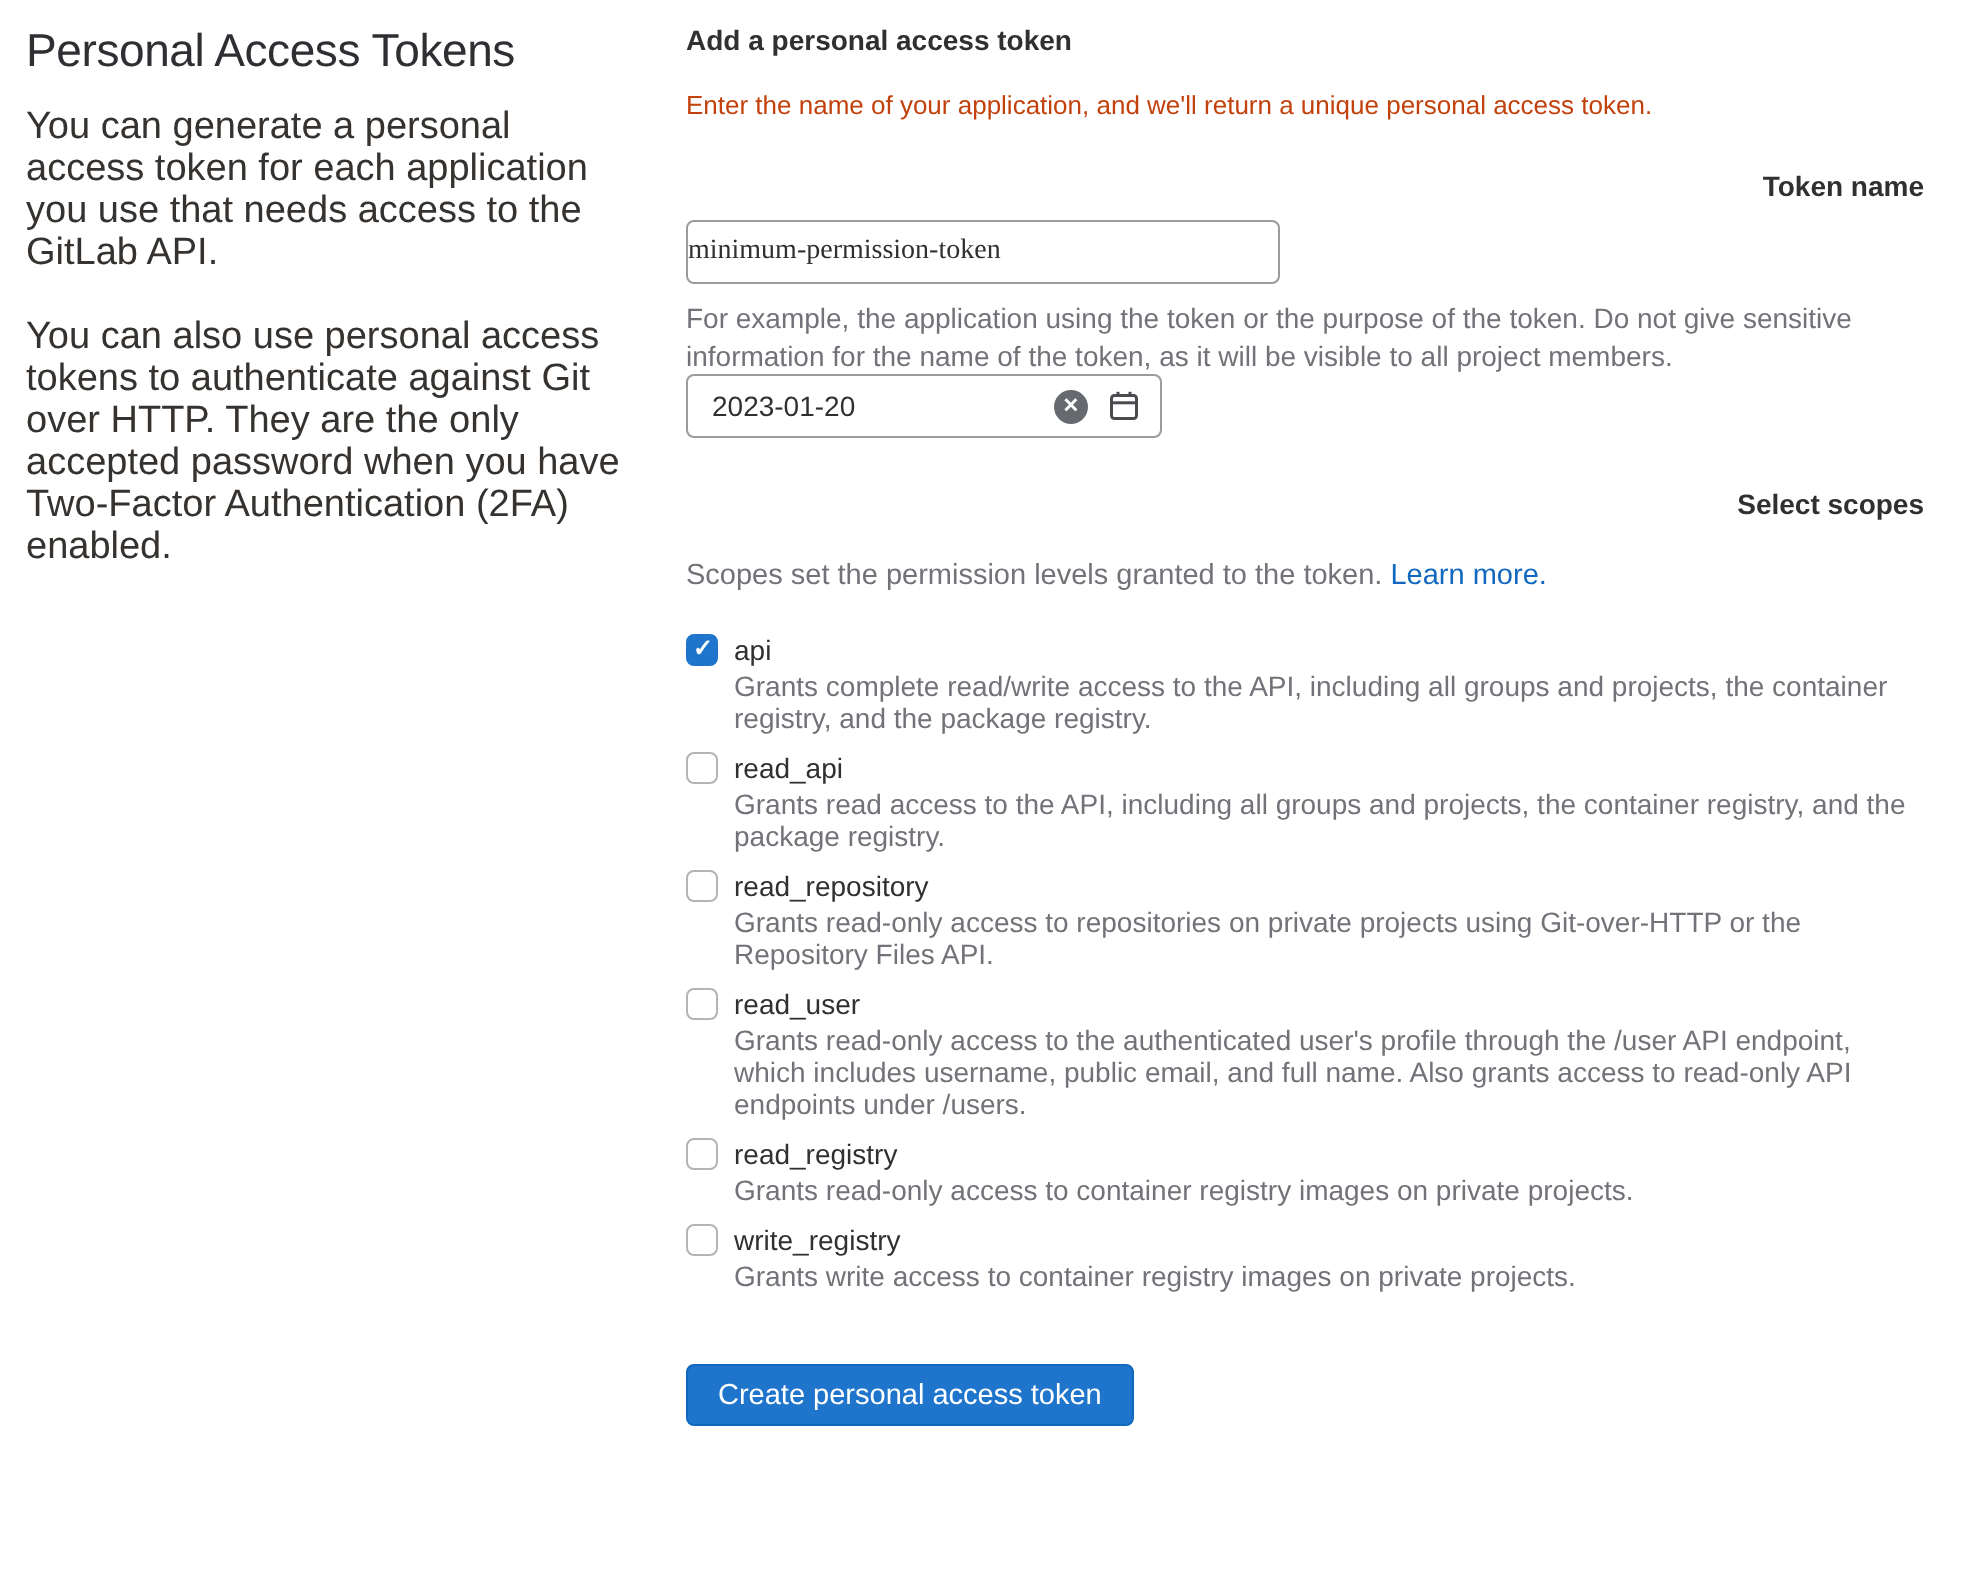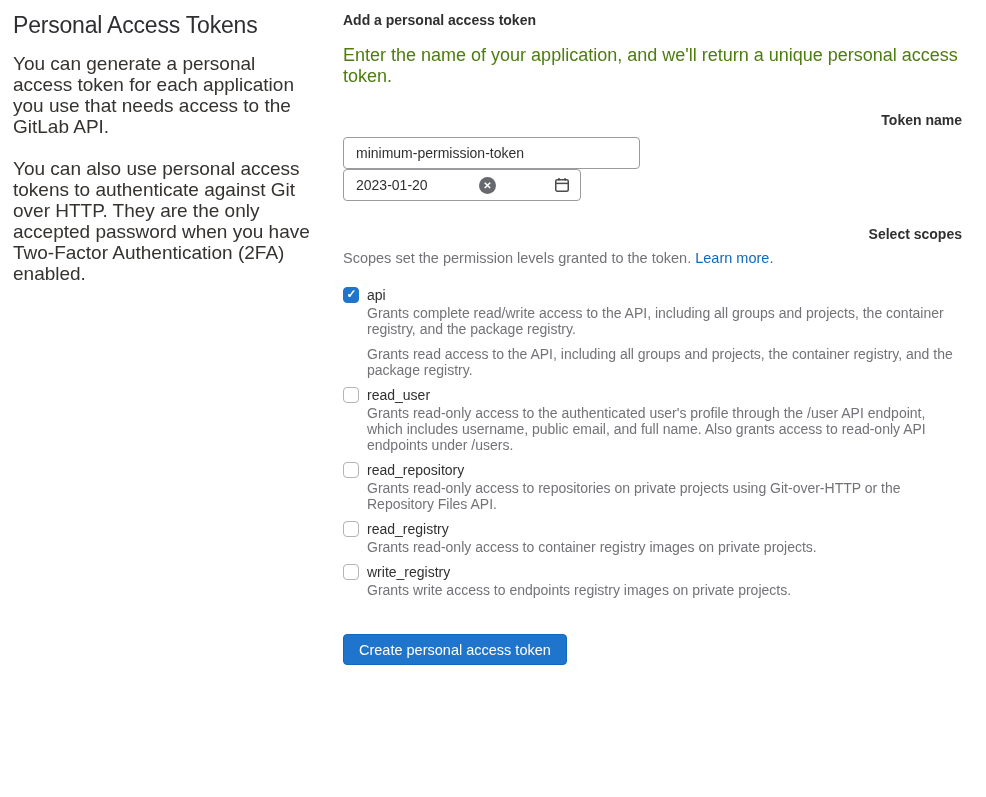--- a/index.html
+++ b/index.html
@@ -39,37 +39,37 @@
     padding: 10px 24px 0 13px;
     max-width: 656px;
   }
   .form-heading {
     font-weight: 700;
     font-size: 14px;
     margin: 2px 0 0 0;
   }
   .form-desc {
     margin-top: 17px;
-    font-size: 18px;
-    color: #4d7c0f;
+    font-size: 13px;
+    color: #c2410c;
   }
   .field-label {
     display: block;
     font-weight: 700;
     font-size: 14px;
     margin-top: 25px;
     margin-bottom: 9px;
     text-align: right;
   }
   .text-input {
     display: block;
     width: 297px;
     height: 32px;
-    padding: 6px 12px;
-    font-family: Liberation Sans, sans-serif;
+    padding: 6px 0;
+    font-family: Liberation Serif, serif;
     font-size: 14px;
     color: #303030;
     background: #fff;
     border: 1px solid #9b9b9f;
     border-radius: 4px;
     outline: none;
   }
   .help-text {
     margin-top: 8px;
     font-size: 14px;
@@ -83,21 +83,20 @@
     margin-top: 0;
     width: 238px;
     height: 32px;
     border: 1px solid #9b9b9f;
     border-radius: 4px;
     background: #fff;
     display: flex;
     align-items: center;
     padding: 0 10px 0 12px;
     cursor: text;
-    gap: 48px;
   }
   .date-input .date-value { flex: 1 1 auto; font-size: 14px; color: #303030; }
   .icon-btn {
     border: none; background: none; padding: 0;
     display: flex; align-items: center; justify-content: center;
     cursor: pointer;
   }
   .clear-circle {
     width: 17px; height: 17px;
     border-radius: 50%;
@@ -105,21 +104,21 @@
     color: #fff;
     font-size: 10px;
     line-height: 17px;
     text-align: center;
     display: inline-block;
     font-weight: 700;
   }
   .cal-svg { display: block; margin-left: 10px; }
 
   
-  .scopes-help { margin-top: 8px; font-size: 14.5px; color: #737278; }
+  .scopes-help { margin-top: 20px; font-size: 14.5px; color: #737278; }
   .scopes-help a { color: #1068bf; text-decoration: none; cursor: pointer; }
   .scope-list { margin-top: 21px; }
   .scope-item { margin-bottom: 9px; }
   .scope-row { display: flex; align-items: flex-start; }
   .scope-row input[type="checkbox"] {
     appearance: none;
     -webkit-appearance: none;
     width: 16px; height: 16px;
     border: 1px solid #b3b3b8;
     border-radius: 4px;
@@ -180,20 +179,21 @@
     <p>You can generate a personal access token for each application you use that needs access to the GitLab API.</p>
     <p>You can also use personal access tokens to authenticate against Git over HTTP. They are the only accepted password when you have Two-Factor Authentication (2FA) enabled.</p>
   </div>
 
   <div class="main">
     <h2 class="form-heading">Add a personal access token</h2>
     <p class="form-desc">Enter the name of your application, and we'll return a unique personal access token.</p>
 
     <label class="field-label">Token name</label>
     <input class="text-input" type="text" value="minimum-permission-token" style="">
+    <p class="help-text">For example, the application using the token or the purpose of the token. Do not give sensitive information for the name of the token, as it will be visible to all project members.</p>
 
     <div class="date-input">
       <span class="date-value">2023-01-20</span>
       <button class="icon-btn">
         <span class="clear-circle">✕</span>
       </button>
       <button class="icon-btn">
         <svg class="cal-svg" width="16" height="16" viewBox="0 0 16 16">
           <rect x="1.75" y="2.75" width="12.5" height="11.5" rx="1.5" fill="none" stroke="#4a4a4f" stroke-width="1.5"></rect>
           <line x1="1.75" y1="6.4" x2="14.25" y2="6.4" stroke="#4a4a4f" stroke-width="1.5"></line>
@@ -209,52 +209,56 @@
     <div class="scope-list">
   <div class="scope-item">
     <div class="scope-row">
       <input type="checkbox" checked="" style="">
       <span class="scope-label">api</span>
     </div>
     <div class="scope-desc">Grants complete read/write access to the API, including all groups and projects, the container registry, and the package registry.</div>
   </div>
 
   <div class="scope-item">
+    <div class="scope-row">
+      <input type="checkbox" style="">
+      <span class="scope-label">read_api</span>
+    </div>
     <div class="scope-desc">Grants read access to the API, including all groups and projects, the container registry, and the package registry.</div>
   </div>
 
   <div class="scope-item">
     <div class="scope-row">
       <input type="checkbox" style="">
+      <span class="scope-label">read_repository</span>
+    </div>
+    <div class="scope-desc">Grants read-only access to repositories on private projects using Git-over-HTTP or the Repository Files API.</div>
+  </div>
+
+  <div class="scope-item">
+    <div class="scope-row">
+      <input type="checkbox" style="">
       <span class="scope-label">read_user</span>
     </div>
     <div class="scope-desc">Grants read-only access to the authenticated user's profile through the /user API endpoint, which includes username, public email, and full name. Also grants access to read-only API endpoints under /users.</div>
   </div>
 
-  <div class="scope-item">
-    <div class="scope-row">
-      <input type="checkbox" style="">
-      <span class="scope-label">read_repository</span>
-    </div>
-    <div class="scope-desc">Grants read-only access to repositories on private projects using Git-over-HTTP or the Repository Files API.</div>
-  </div>
-
 
   <div class="scope-item">
     <div class="scope-row">
       <input type="checkbox" style="">
       <span class="scope-label">read_registry</span>
     </div>
     <div class="scope-desc">Grants read-only access to container registry images on private projects.</div>
   </div>
 
   <div class="scope-item">
     <div class="scope-row">
       <input type="checkbox" style="">
       <span class="scope-label">write_registry</span>
     </div>
-    <div class="scope-desc">Grants write access to endpoints registry images on private projects.</div>
+    <div class="scope-desc">Grants write access to container registry images on private projects.</div>
   </div>
 </div>
 
     <button class="submit-btn">Create personal access token</button>
   </div>
 </div>
 
 </body></html>

